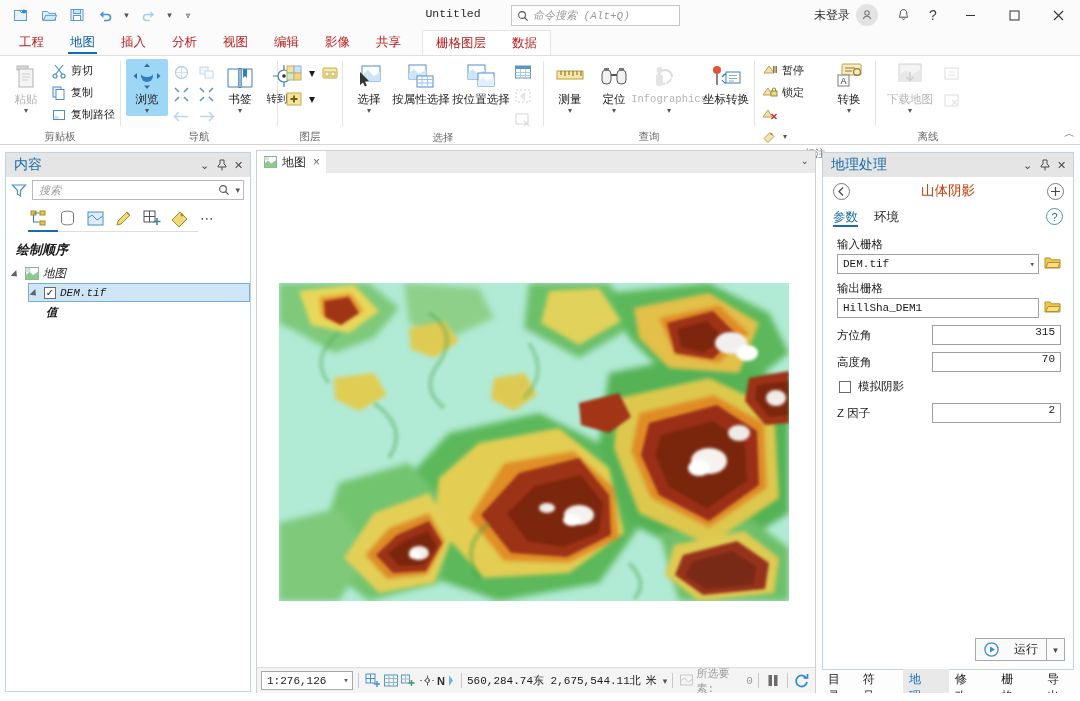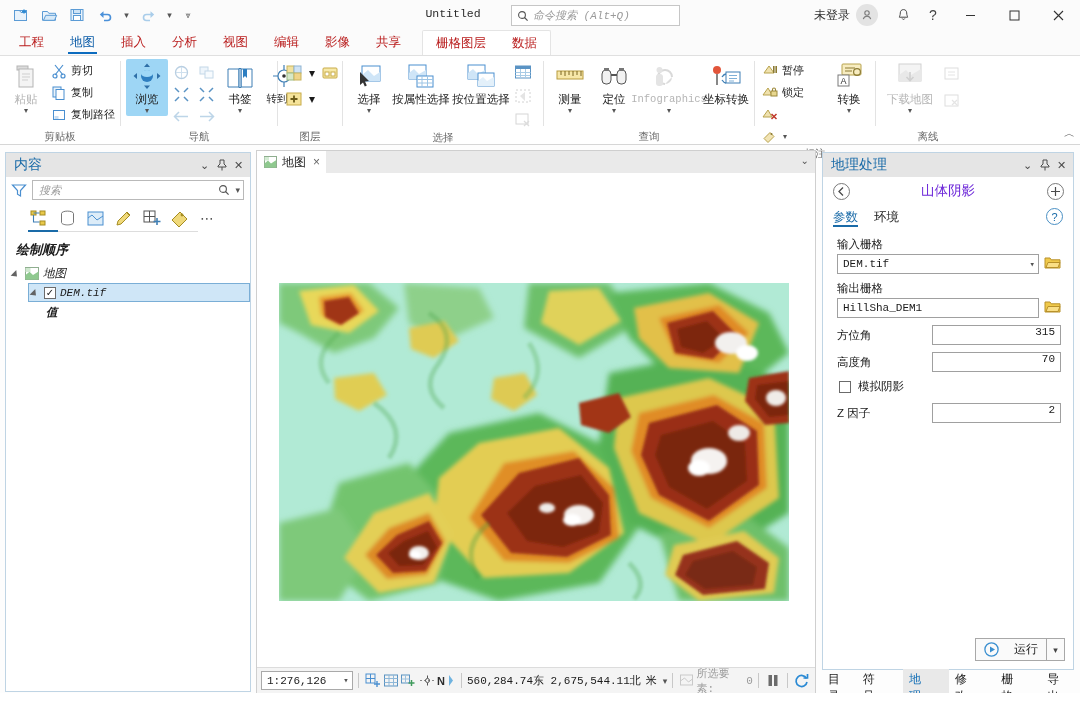--- a/index.html
+++ b/index.html
@@ -197,21 +197,21 @@
   .coords { font-family:"Liberation Mono","DejaVu Sans Mono",monospace; font-size:11px; color:#1b1b1b; white-space:nowrap; }
   .sel-feat { font-size:11px; color:#9a9a9a; font-family:"Liberation Mono","DejaVu Sans Mono",monospace; }
 
   
   .geopanel {
     position:absolute; left:822px; top:152px; width:252px; height:518px;
     background:#fff; border:1px solid #bfd4e4;
   }
   .gp-head { display:flex; align-items:center; height:28px; padding:0 8px; }
   .gp-back, .gp-plus { width:20px; height:20px; display:flex; align-items:center; justify-content:center; }
-  .gp-toolname { flex:1; text-align:center; font-size:13.5px; color:#6d28d9; }
+  .gp-toolname { flex:1; text-align:center; font-size:13.5px; color:#c2410c; }
   .gp-tabs { display:flex; align-items:flex-end; padding:0 10px; height:24px; position:relative; }
   .gp-tab { font-size:12.5px; color:#1b1b1b; margin-right:16px; position:relative; height:24px; display:flex; align-items:center;}
   .gp-tab.active { color:#1a6ba8; }
   .gp-tab.active::after { content:""; position:absolute; left:0; right:0; bottom:2px; height:2px; background:#1a6ba8; }
   .gp-help { position:absolute; right:10px; top:3px; width:17px; height:17px; border:1px solid #4a90c4; border-radius:50%;
              color:#1a6ba8; font-size:11px; display:flex; align-items:center; justify-content:center; }
   .gp-body { padding:8px 12px 0 14px; }
   .gp-label { font-size:11.5px; color:#1b1b1b; margin-bottom:2px; }
   .gp-field-row { display:flex; align-items:center; gap:5px; margin-bottom:7px; }
   .gp-input {

